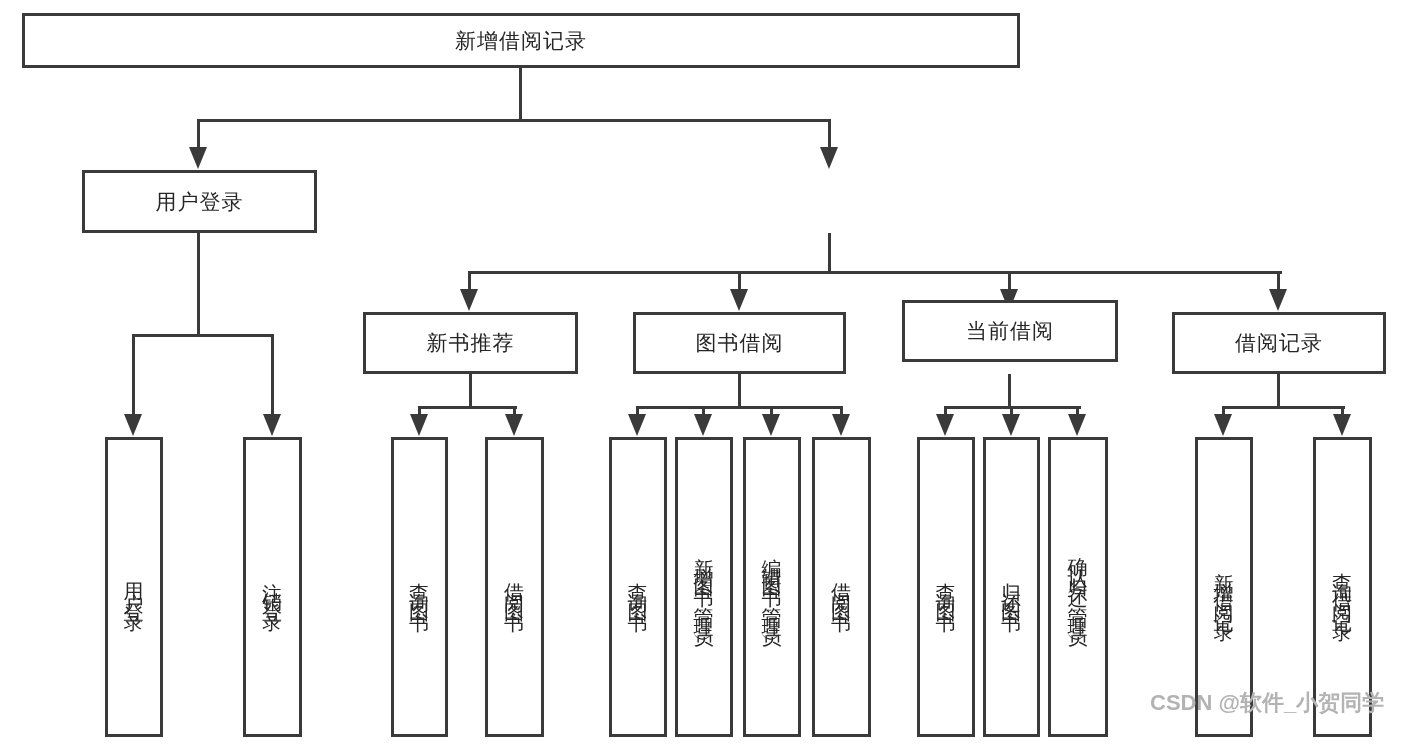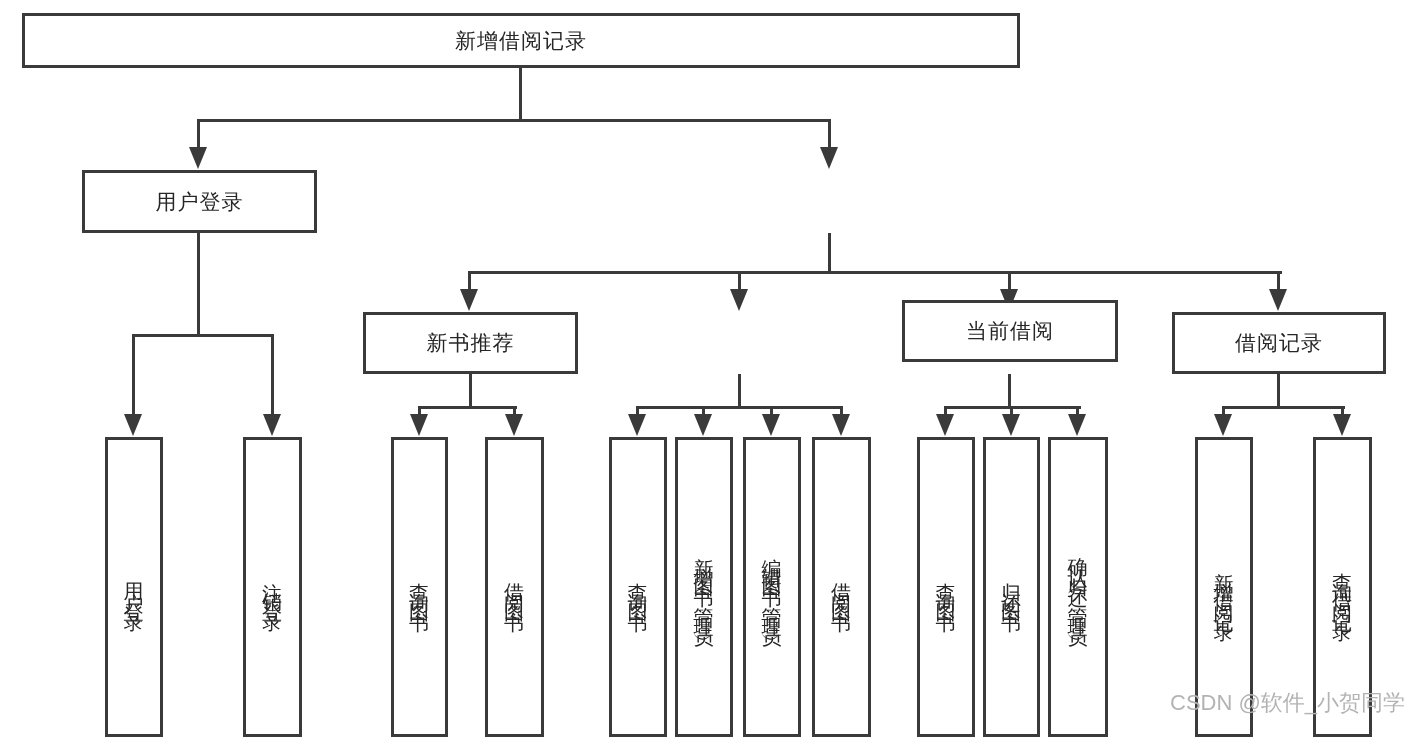--- a/index.html
+++ b/index.html
@@ -45,24 +45,23 @@
     height: 0;
     border-left: 9px solid transparent;
     border-right: 9px solid transparent;
     border-top: 22px solid var(--line, #3a3a3a);
   }
   .wm {
     position: absolute;
     left: 1150px;
     top: 688px;
     font-size: 22px;
-    font-weight: normal;
+    font-weight: bold;
     color: var(--watermark, #b3b3b3);
     white-space: nowrap;
-    margin-left: 20px;
   }
 </style>
 </head>
 <body>
 
 <div class="canvas">
 
   <div class="box" style="left:22px;top:13px;width:998px;height:55px">
     <span>新增借阅记录</span>
   </div>
@@ -91,20 +90,23 @@
   <div class="ah" style="left:460px;top:289px"></div>
   <div class="ln" style="left:738px;top:271px;width:3px;height:22px"></div>
   <div class="ah" style="left:730px;top:289px"></div>
   <div class="ln" style="left:1008px;top:271px;width:3px;height:22px"></div>
   <div class="ah" style="left:1000px;top:289px"></div>
   <div class="ln" style="left:1277px;top:271px;width:3px;height:22px"></div>
   <div class="ah" style="left:1269px;top:289px"></div>
 
   <div class="box" style="left:363px;top:312px;width:215px;height:62px">
     <span>新书推荐</span>
+  </div>
+  <div class="box" style="left:633px;top:312px;width:213px;height:62px">
+    <span>图书借阅</span>
   </div>
   <div class="box" style="left:902px;top:300px;width:216px;height:62px">
     <span>当前借阅</span>
   </div>
   <div class="box" style="left:1172px;top:312px;width:214px;height:62px">
     <span>借阅记录</span>
   </div>
 
   <div class="ln" style="left:469px;top:374px;width:3px;height:35px"></div>
   <div class="ln" style="left:418px;top:406px;width:99px;height:3px"></div>

